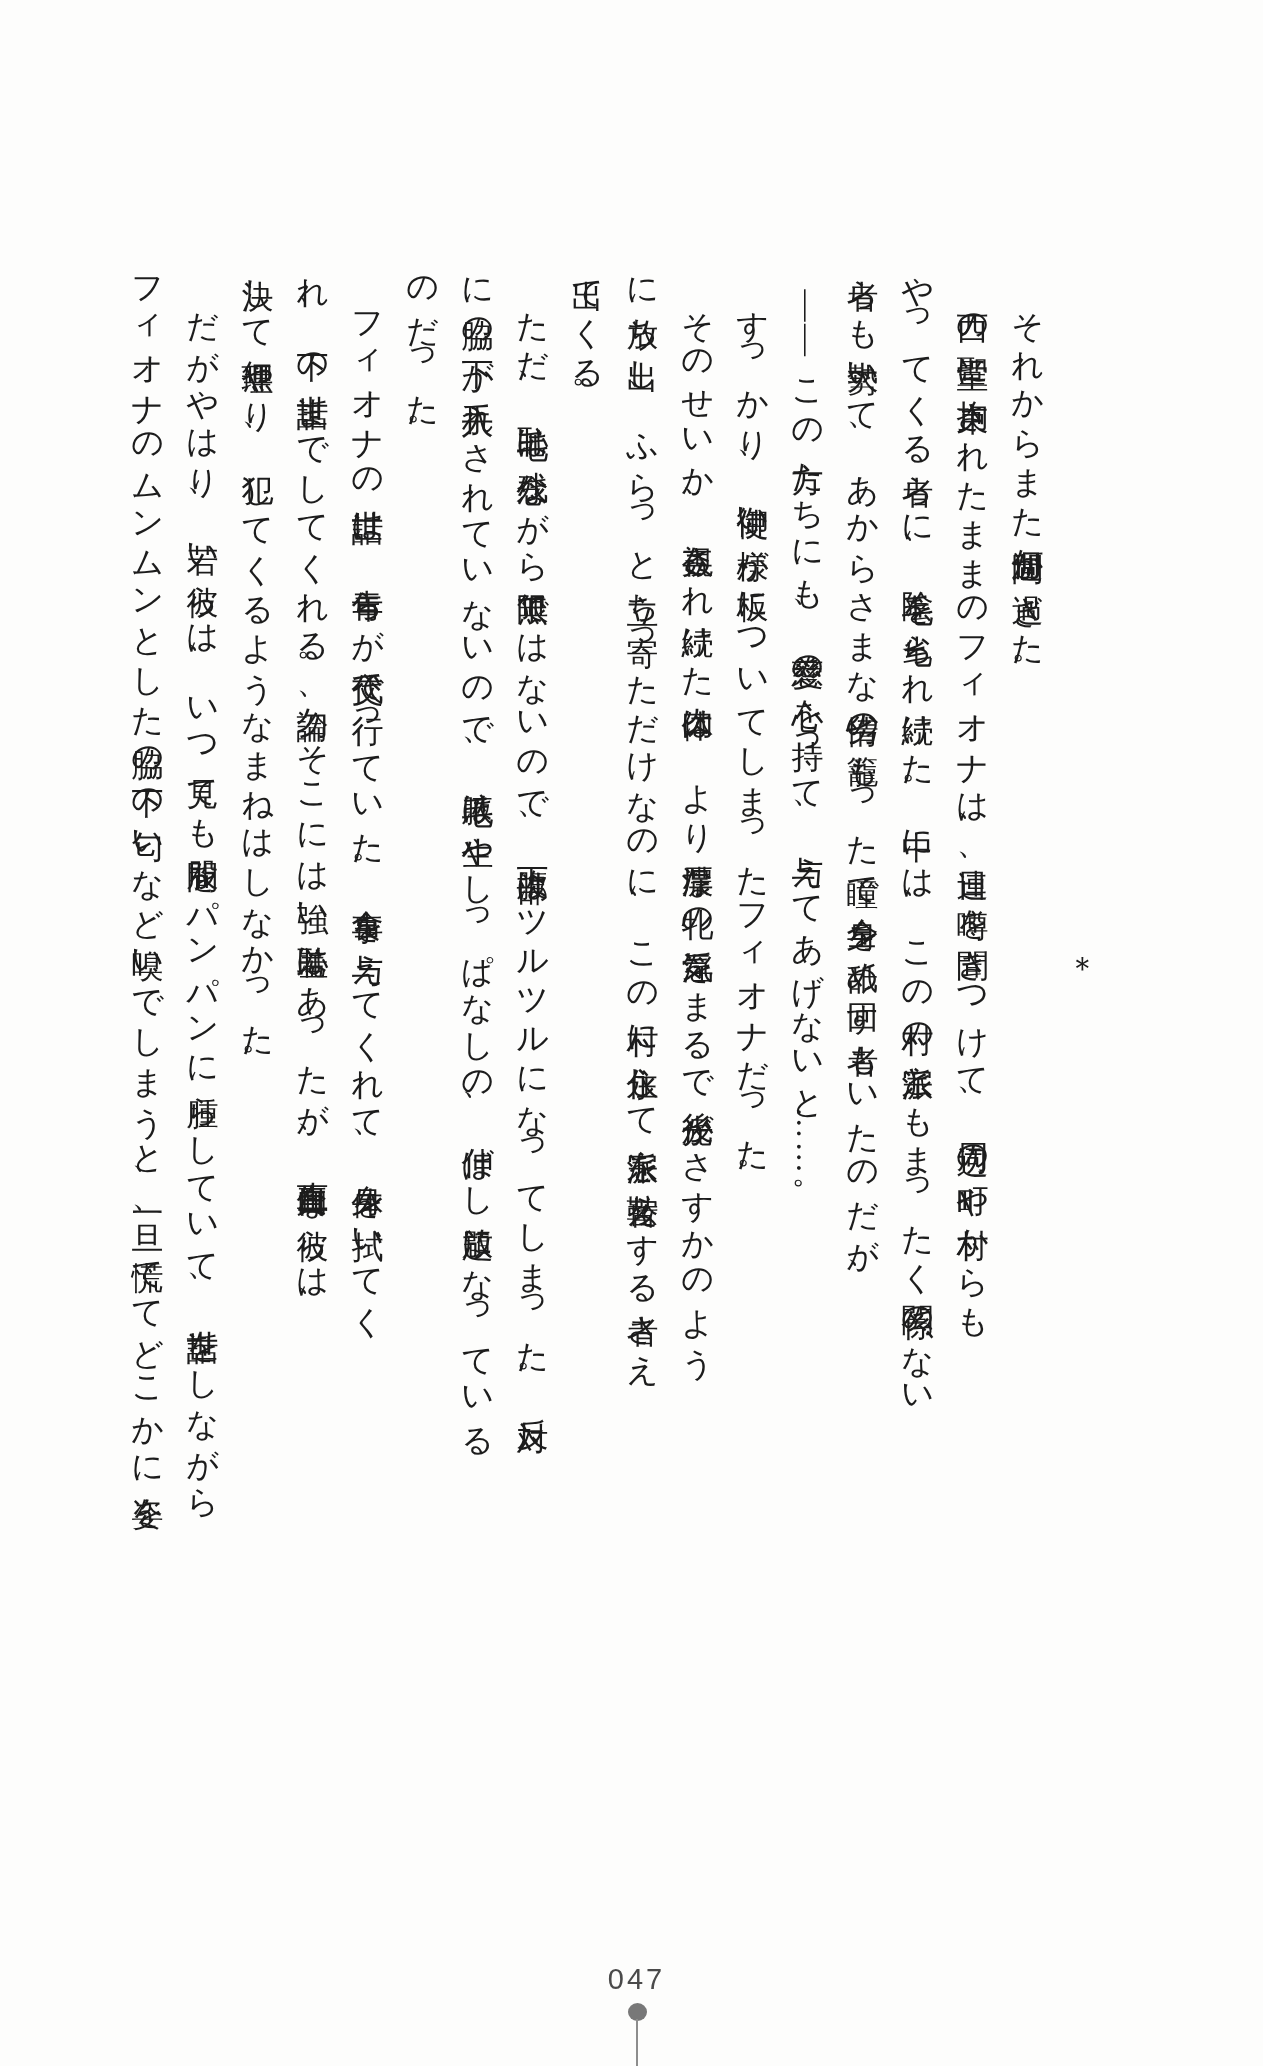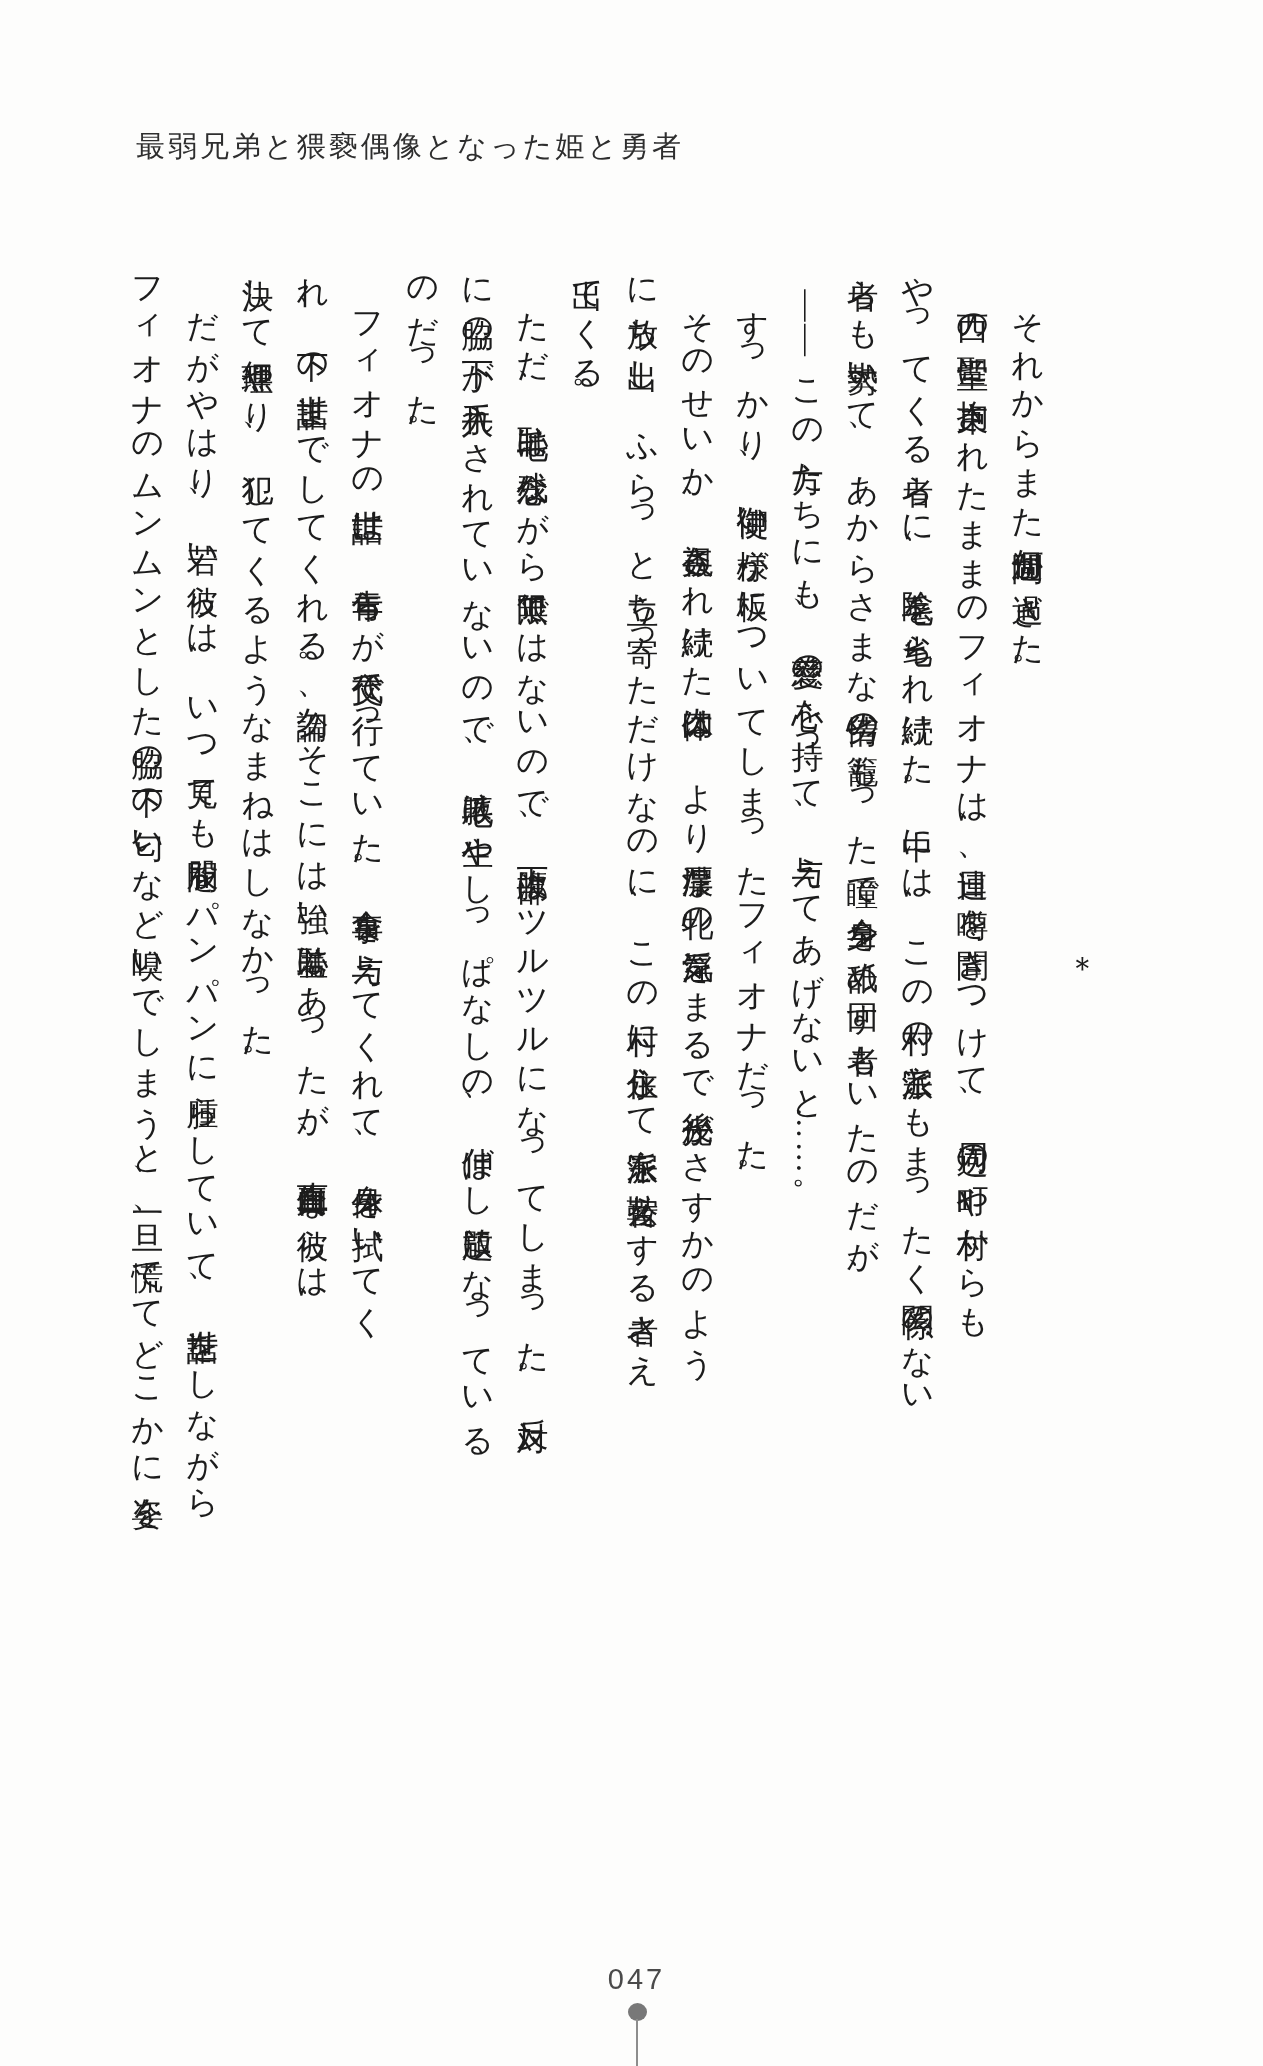--- a/index.html
+++ b/index.html
@@ -81,21 +81,20 @@
     width: 2px;
     height: 47px;
     background: #8d8d8d;
   }
 </style>
 </head>
 <body>
 
 <div class="page">
 
-  <div class="running-header">最弱兄弟と猥褻偶像となった姫と勇者</div>
 
   <div class="body-text">
     <p class="col asterisk-col">＊</p>
     <p class="col">　それからまた何週間か過ぎた。</p>
     <p class="col">　西の聖堂に拘束されたままのフィオナは、連日、噂を聞きつけて、周辺の町や村からも</p>
     <p class="col">やってくる者らに、陰毛を毟られ続けた。中には、この村の宗派ともまったく関係のない</p>
     <p class="col">者らも大勢いて、あからさまな劣情の籠もった瞳で全身を舐め回す者もいたのだが、</p>
     <p class="col">　——この方たちにも、慈愛の心を持って、与えてあげないと……。</p>
     <p class="col">　すっかり、御使い様が板についてしまったフィオナだった。</p>
     <p class="col">　そのせいか、視姦され続けた肉体は、より濃厚な牝の淫気をまるで後光がさすかのよう</p>

